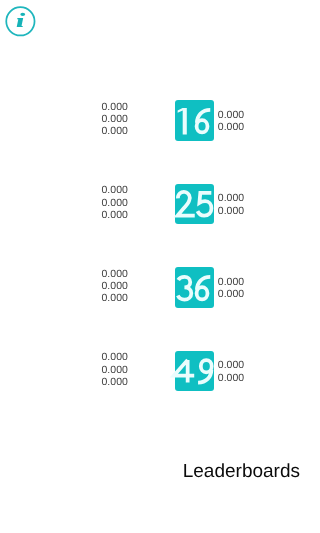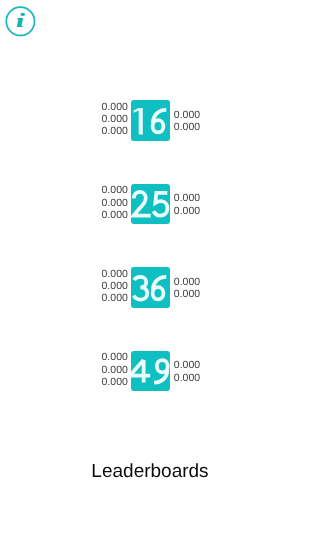--- a/index.html
+++ b/index.html
@@ -1,26 +1,26 @@
 <!DOCTYPE html>
 <html><head>
 <meta charset="utf-8">
 <style>
   html,body{margin:0;padding:0;}
   body{width:300px;height:533px;background:#ffffff;font-family:"Liberation Sans",sans-serif;overflow:hidden;position:relative;
         -webkit-font-smoothing:antialiased;text-rendering:geometricPrecision;}
   #info-btn{position:absolute;left:0px;top:0px;width:42px;height:42px;}
   #rows{position:absolute;left:0;top:100px;width:300px;}
-  .row{position:relative;height:41px;margin-bottom:42.5px;}
+  .row{position:relative;height:41px;margin-bottom:42.5px;margin-left:44px;}
   .left-col{position:absolute;right:172.2px;top:-1.2px;height:41px;display:flex;flex-direction:column;align-items:flex-end;justify-content:center;}
   .right-col{position:absolute;left:173.8px;top:0.6px;height:41px;display:flex;flex-direction:column;align-items:flex-start;justify-content:center;}
   .val{font-size:10.5px;color:#3f3f3f;line-height:12.3px;white-space:nowrap;}
   .sq{position:absolute;left:130.5px;top:0;width:39.5px;height:40.5px;border-radius:3px;background:#0fbfc2;}
   .sq svg{position:absolute;overflow:visible;}
-  #title{position:absolute;left:0;top:460.5px;width:300px;text-align:center;font-size:19px;color:#0b0b0b;}
+  #title{position:absolute;left:0;top:460.5px;width:300px;text-align:right;font-size:19px;color:#0b0b0b;}
 </style>
 </head>
 <body>
 
 <div id="info-btn">
   <svg width="42" height="42" viewBox="0 0 42 42">
     <circle cx="20.4" cy="21.3" r="14.15" fill="none" stroke="#1fb6bd" stroke-width="1.75"></circle>
     <g fill="#16b3b8">
       <ellipse cx="22.75" cy="14.35" rx="2.45" ry="1.65"></ellipse>
       <path d="M 17.5 17.9 L 23.2 17.9 L 21.6 25.6 C 21.6 26.2 22.1 26.3 22.9 26.1 L 22.6 27.1 L 16.7 27.1 L 18.3 19.2 L 17.1 19.2 Z"></path>

